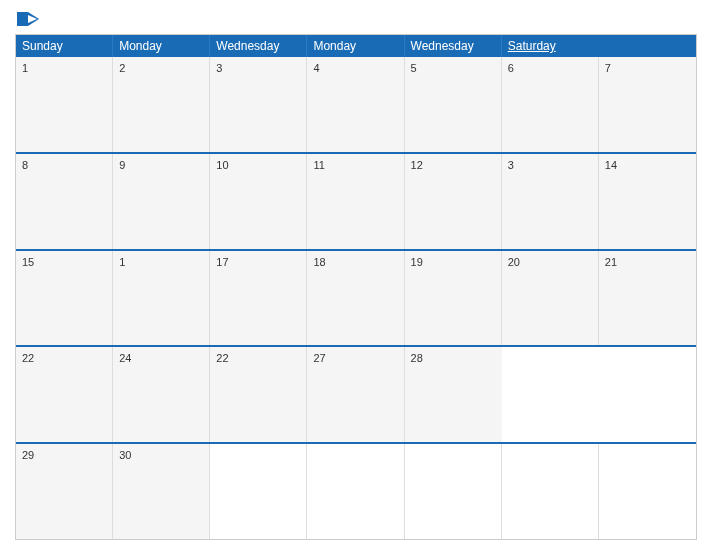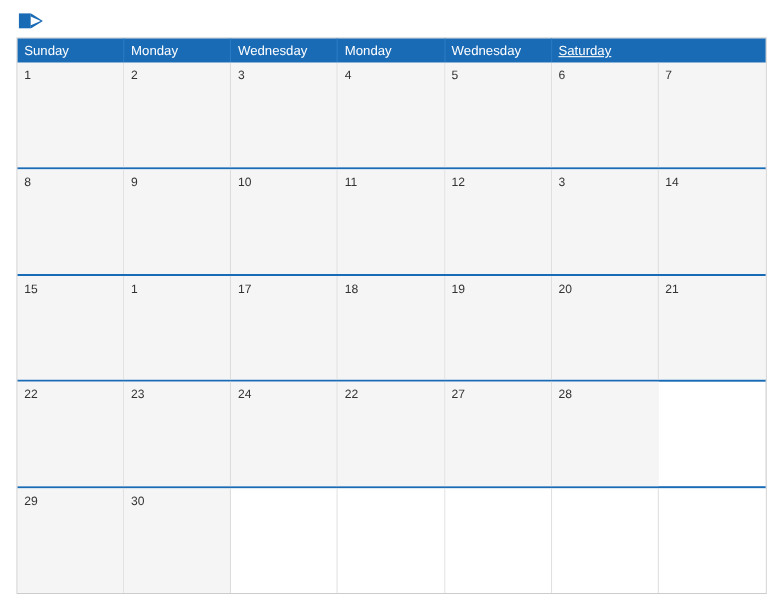--- a/index.html
+++ b/index.html
@@ -173,21 +173,20 @@
           <div class="day-cell"><span class="day-num">15</span></div>
           <div class="day-cell"><span class="day-num">1</span></div>
           <div class="day-cell"><span class="day-num">17</span></div>
           <div class="day-cell"><span class="day-num">18</span></div>
           <div class="day-cell"><span class="day-num">19</span></div>
           <div class="day-cell"><span class="day-num">20</span></div>
           <div class="day-cell"><span class="day-num">21</span></div>
         </div>
         <div class="week-row">
           <div class="day-cell"><span class="day-num">22</span></div>
-          <div class="day-cell"><span class="day-num">23</span></div>
           <div class="day-cell"><span class="day-num">24</span></div>
           <div class="day-cell"><span class="day-num">22</span></div>
           <div class="day-cell"><span class="day-num">27</span></div>
           <div class="day-cell"><span class="day-num">28</span></div>
         </div>
         <div class="week-row">
           <div class="day-cell"><span class="day-num">29</span></div>
           <div class="day-cell"><span class="day-num">30</span></div>
           <div class="day-cell empty"></div>
           <div class="day-cell empty"></div>

